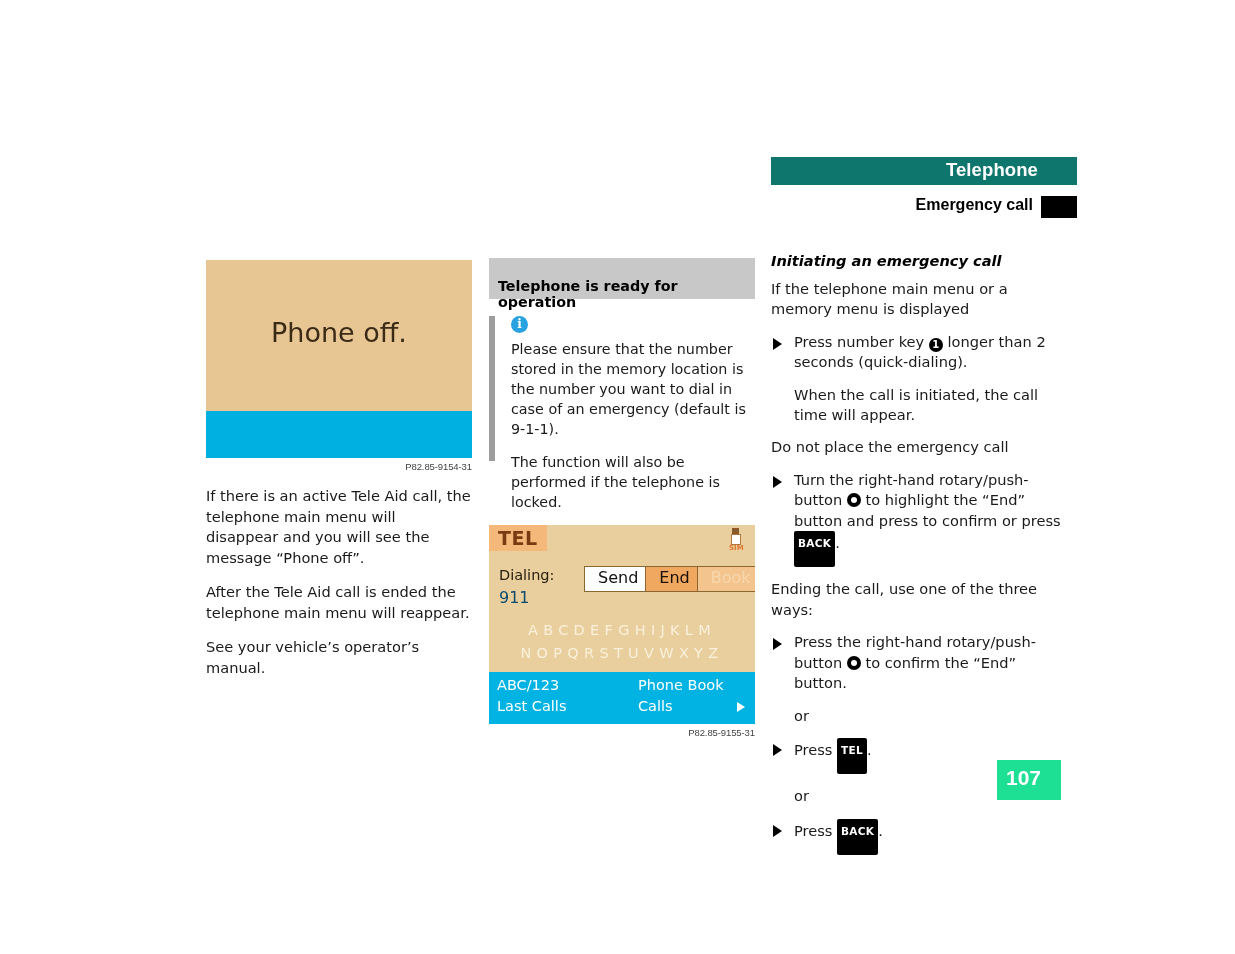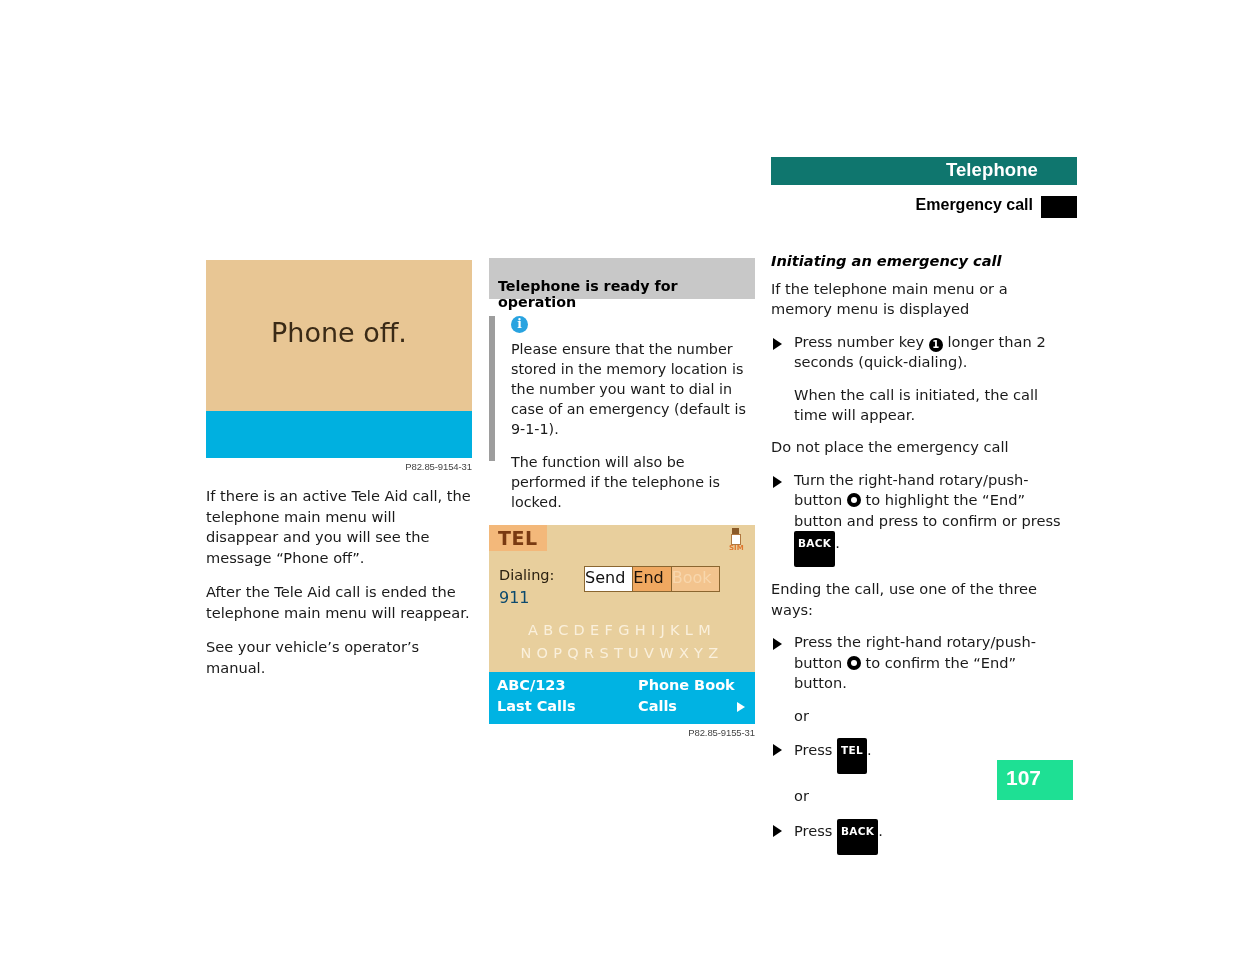--- a/index.html
+++ b/index.html
@@ -236,21 +236,21 @@
     color: #0c4a6e;
   }
   .btn-row {
     position: absolute;
     left: 95px;
     top: 41px;
     display: flex;
     border: 1px solid #8a6630;
   }
   .btn-row > div {
-    padding: 1px 7px 3px 0;
+    padding: 1px 7px 3px 13px;
     font-size: 16px;
     border-right: 1px solid #8a6630;
     line-height: 20px;
   }
   .btn-row > div:last-child { border-right: none; }
   .b-send { background: #ffffff; color: #101010; }
   .b-end  { background: #f0a860; color: #1a1008; }
   .b-more { background: #f3c48e; color: #f8d7ad; }
   .alpha-row {
     position: absolute;
@@ -269,21 +269,20 @@
     left: 0;
     right: 0;
     bottom: 0;
     height: 52px;
     background: #00b3e3;
     color: #ffffff;
   }
   .tel-bottom .tb-item {
     position: absolute;
     font-size: 14.5px;
-    font-weight: bold;
   }
   .tb-abc   { left: 8px;   top: 5px; }
   .tb-last  { left: 8px;   top: 26px; }
   .tb-pb    { left: 149px; top: 5px; }
   .tb-calls { left: 149px; top: 26px; }
   .tb-arrow {
     position: absolute;
     right: 10px;
     top: 30px;
     width: 0; height: 0;
@@ -384,21 +383,21 @@
     vertical-align: 1px;
     letter-spacing: 0.3px;
     font-family: "DejaVu Sans", sans-serif;
   }
 
   
   .pagenum {
     position: absolute;
     left: 997px;
     top: 760px;
-    width: 76px;
+    width: 64px;
     height: 40px;
     background: #1ee094;
   }
   .pagenum span {
     position: absolute;
     left: 9px;
     top: 6px;
     font-size: 21px;
     font-weight: bold;
     color: #ffffff;

